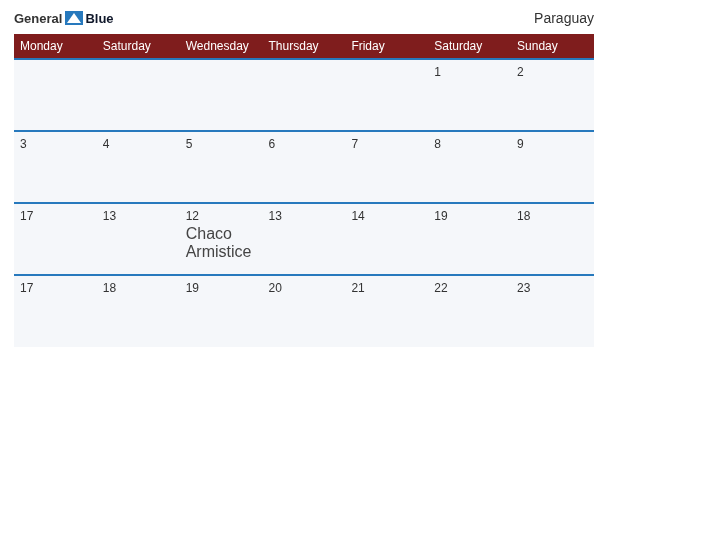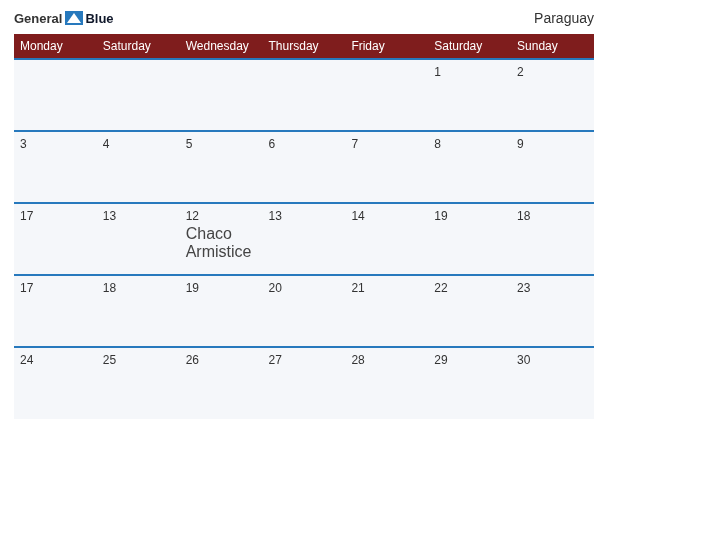--- a/index.html
+++ b/index.html
@@ -203,38 +203,15 @@
           <td>
             <span class="day-number">21</span>
           </td>
           <td>
             <span class="day-number">22</span>
           </td>
           <td>
             <span class="day-number">23</span>
           </td>
         </tr>
-        <tr>
-          <td>
-            <span class="day-number">24</span>
-          </td>
-          <td>
-            <span class="day-number">25</span>
-          </td>
-          <td>
-            <span class="day-number">26</span>
-          </td>
-          <td>
-            <span class="day-number">27</span>
-          </td>
-          <td>
-            <span class="day-number">28</span>
-          </td>
-          <td>
-            <span class="day-number">29</span>
-          </td>
-          <td>
-            <span class="day-number">30</span>
-          </td>
-        </tr>
       </tbody>
   </table>
 </div>
 
 </body></html>

